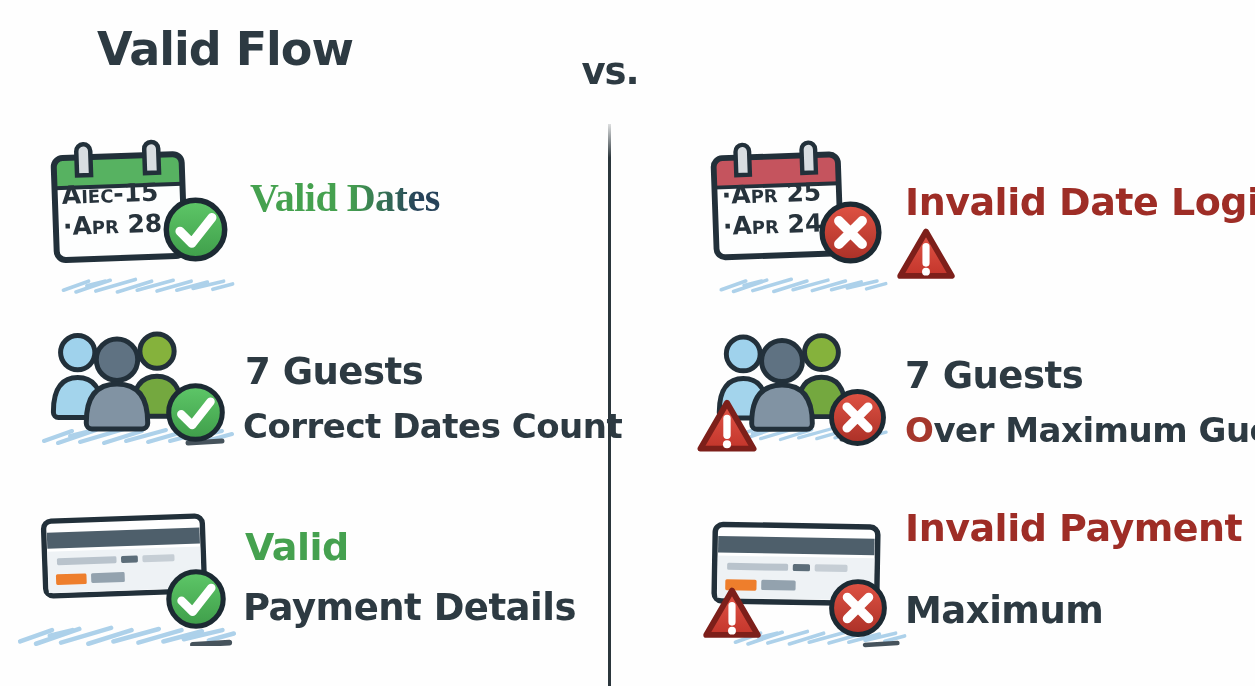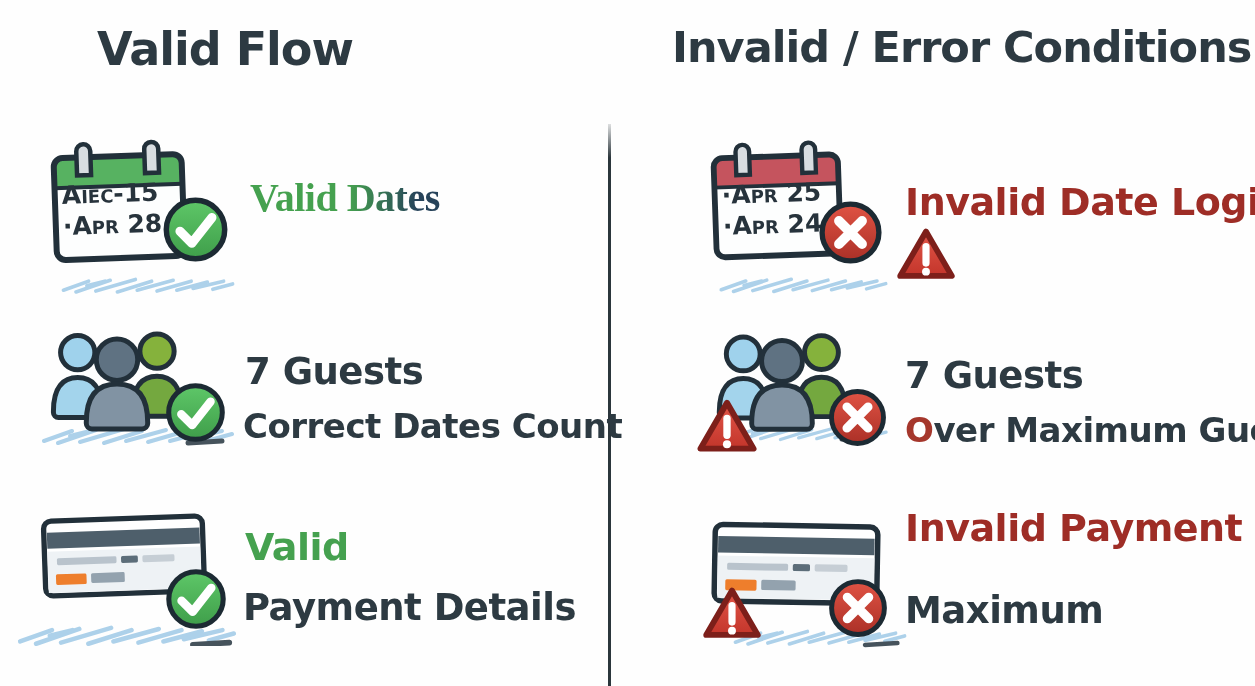--- a/index.html
+++ b/index.html
@@ -108,21 +108,21 @@
         <path d="M150 38 L184 30"></path>
         <path d="M32 35 L52 30"></path>
       <path d="M172 39 L194 33"></path>
     </g>
   </defs>
 </svg>
 
 <div class="stage">
 
   <div class="title" style="left:60px;top:22px;width:330px;font-size:46px;">Valid Flow</div>
-  <div class="title" style="left:672px;top:22px;width:545px;font-size:43px;">Invalid / Error Conditions</div>
+  <div class="title" style="left:560px;top:50px;width:100px;font-size:37px;">vs.</div>
 
   <div class="divider" style="left:608px;top:124px;height:562px;"></div>
 
   <div>
 
     <div class="scrib" style="left:58px;top:254px;width:180px;height:40px;">
       <svg viewBox="0 0 200 44">
           <use href="#scribble"></use>
         </svg>
       </div>

